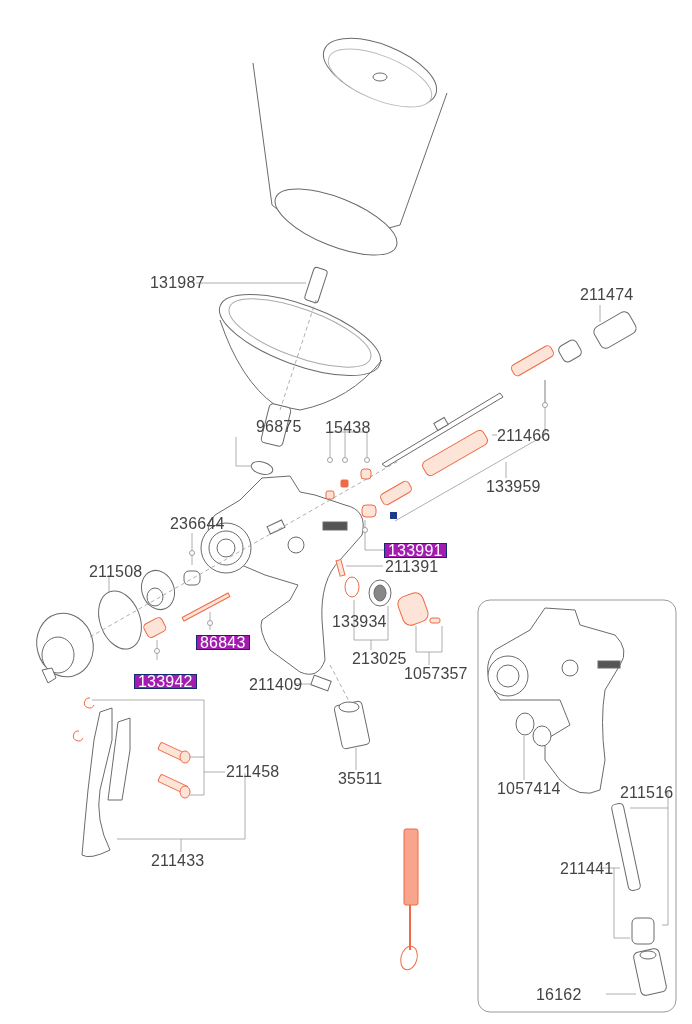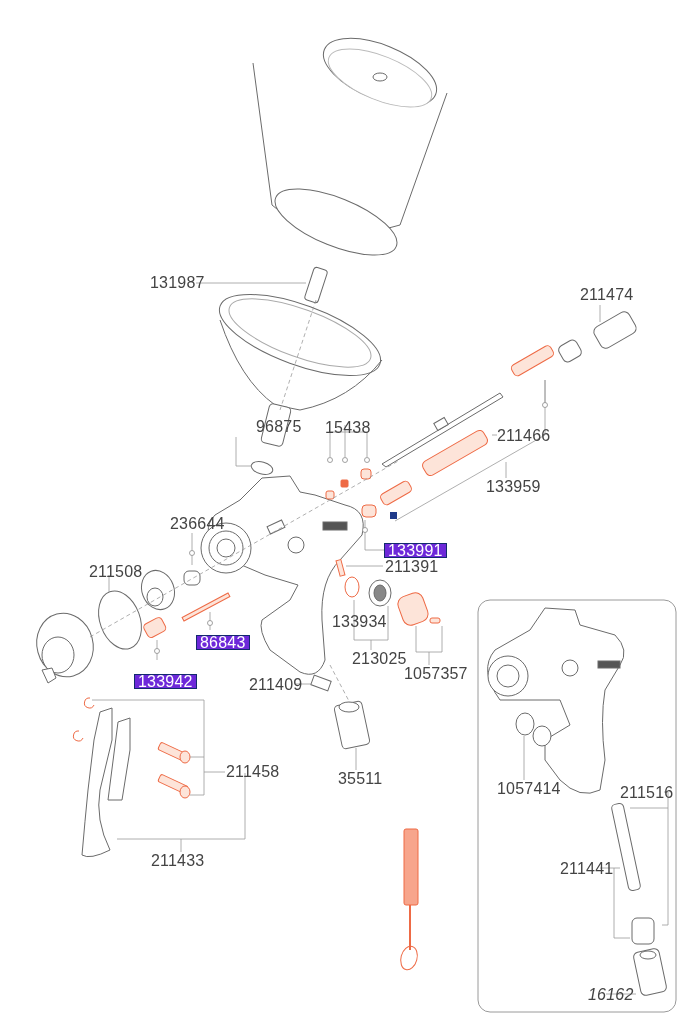--- a/index.html
+++ b/index.html
@@ -1,21 +1,21 @@
 <!DOCTYPE html>
 <html><head>
 <meta charset="utf-8">
 <style>
   html, body { margin:0; padding:0; background:#ffffff; }
   body { width:692px; height:1024px; position:relative; overflow:hidden;
          font-family:"Liberation Sans", "DejaVu Sans", sans-serif; }
   #diagram { position:absolute; left:0; top:0; width:692px; height:1024px; }
   .lbl { position:absolute; font-size:16px; color:#444; letter-spacing:0.2px;
          line-height:13px; white-space:nowrap; cursor:pointer; }
-  .lbl.hl { background:#6d28d9; color:#ffffff; padding:0 3px; border:1px solid #132a6e; }
+  .lbl.hl { background:#a21caf; color:#ffffff; padding:0 3px; border:1px solid #132a6e; }
   .part { fill:#ffffff; stroke:#6b6b6b; stroke-width:1; }
   .part-o { fill:#fde4d9; stroke:#ee6a45; stroke-width:1; }
   .lead { fill:none; stroke:#9a9a9a; stroke-width:0.8; }
   .axis { fill:none; stroke:#9a9a9a; stroke-width:0.8; stroke-dasharray:4 3; }
   .dot { fill:#fff; stroke:#8a8a8a; stroke-width:0.8; }
   .inset { fill:none; stroke:#9a9a9a; stroke-width:1; }
 </style>
 </head>
 <body>
 
@@ -216,13 +216,13 @@
 <div class="lbl" style="left:352px; top:652px;">213025</div>
 <div class="lbl" style="left:404px; top:667px;">1057357</div>
 <div class="lbl hl" style="left:134px; top:674px;text-align:right;">133942</div>
 <div class="lbl" style="left:249px; top:678px;">211409</div>
 <div class="lbl" style="left:226px; top:765px;">211458</div>
 <div class="lbl" style="left:338px; top:772px;">35511</div>
 <div class="lbl" style="left:151px; top:854px;">211433</div>
 <div class="lbl" style="left:497px; top:782px;">1057414</div>
 <div class="lbl" style="left:620px; top:786px;">211516</div>
 <div class="lbl" style="left:560px; top:862px;">211441</div>
-<div class="lbl" style="left:588px; top:988px;font-style:italic;">16162</div>
+<div class="lbl" style="left:536px; top:988px;">16162</div>
 
 </body></html>

